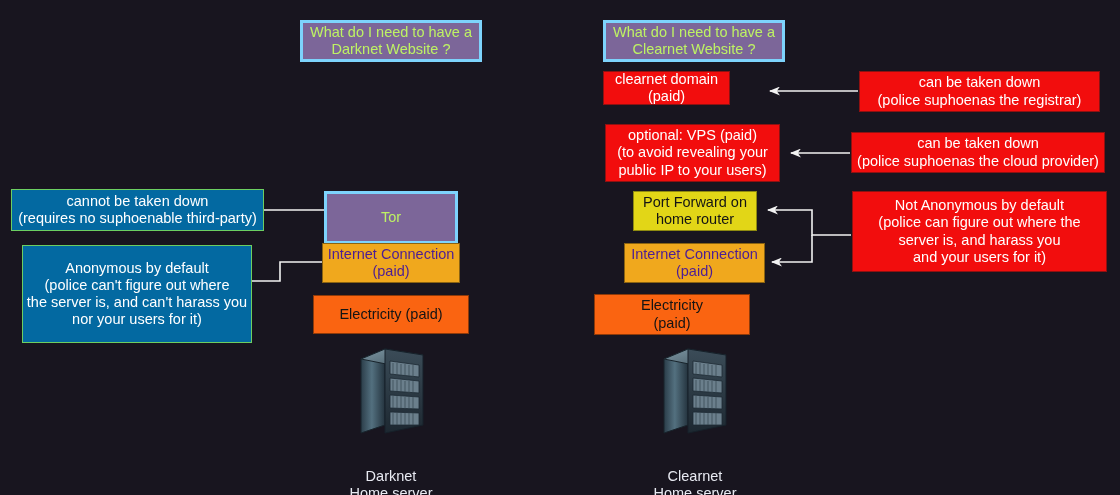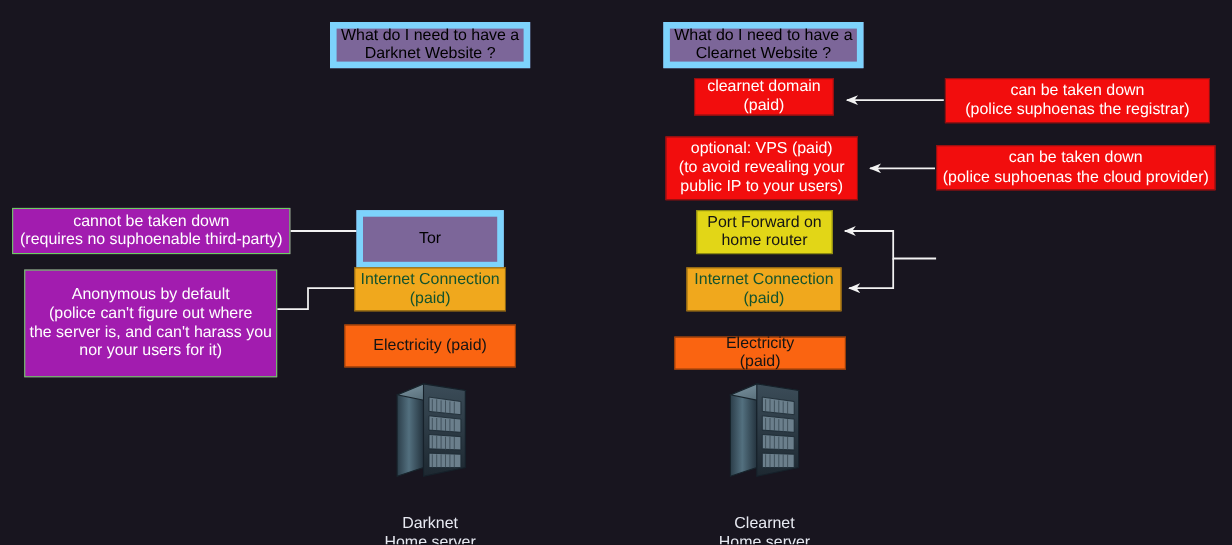--- a/index.html
+++ b/index.html
@@ -22,42 +22,42 @@
     align-items: center;
     justify-content: center;
     text-align: center;
     line-height: 1.18;
     white-space: pre-line;
     font-size: 14.5px;
   }
   
   .t-purple {
     background: #7c6699;
-    border: 6px solid #7dd3fc;
-    color: #000000;
+    border: 3px solid #7dd3fc;
+    color: #bef264;
   }
   .t-red {
     background: #f20d0d;
     border: 1px solid #8e1111;
     color: #ffffff;
   }
   .t-green {
-    background: #a21caf;
+    background: #0369a1;
     border: 1px solid #6ccf62;
     color: #ffffff;
   }
   .t-yellow {
     background: #e2d617;
     border: 1px solid #8e8a10;
     color: #141414;
   }
   .t-amber {
     background: #f0a81d;
     border: 1px solid #8a6312;
-    color: #14532d;
+    color: #4c1d95;
   }
   .t-orange {
     background: #fa6411;
     border: 1px solid #8e3a09;
     color: #141414;
   }
   .caption {
     position: absolute;
     text-align: center;
     color: #e8eaf2;
@@ -194,56 +194,62 @@
   <div class="caption" style="left:311px; top:450px; width:160px;">
     <span>Darknet
 Home server</span>
   </div>
 
   <div class="node t-purple" style="left:603px; top:20px; width:182px; height:42px;">
     <span>What do I need to have a
 Clearnet Website ?</span>
   </div>
 
-  <div class="node t-red" style="left:631px; top:71px; width:127px; height:34px;align-items:center;">
+  <div class="node t-red" style="left:603px; top:71px; width:127px; height:34px;align-items:center;">
     <span>clearnet domain
 (paid)</span>
   </div>
 
   <div class="node t-yellow" style="left:633px; top:191px; width:124px; height:40px;">
     <span>Port Forward on
 home router</span>
   </div>
 
   <div class="node t-red" style="left:605px; top:124px; width:175px; height:58px;">
     <span>optional: VPS (paid)
 (to avoid revealing your
 public IP to your users)</span>
   </div>
 
   <div class="node t-amber" style="left:624px; top:243px; width:141px; height:40px;">
     <span>Internet Connection
 (paid)</span>
   </div>
 
-  <div class="node t-orange" style="left:613px; top:294px; width:156px; height:30px;margin-top:12px;">
+  <div class="node t-orange" style="left:594px; top:294px; width:156px; height:41px;">
     <span>Electricity
 (paid)</span>
   </div>
 
   <div class="node t-red" style="left:859px; top:71px; width:241px; height:41px;">
     <span>can be taken down
 (police suphoenas the registrar)</span>
   </div>
 
   <div class="node t-red" style="left:851px; top:132px; width:254px; height:41px;">
     <span>can be taken down
 (police suphoenas the cloud provider)</span>
   </div>
 
+  <div class="node t-red" style="left:852px; top:191px; width:255px; height:81px;">
+    <span>Not Anonymous by default
+(police can figure out where the
+server is, and harass you
+and your users for it)</span>
+  </div>
 
   <div class="server" style="left:660px; top:341px; width:70px; height:100px;">
     <svg viewBox="0 0 70 100" width="70" height="100">
       <polygon points="4,18 28,8 28,84 4,92" fill="url(#sideGrad)" stroke="#18242c" stroke-width="1"></polygon>
       <polygon points="4,18 28,8 66,14 44,26" fill="url(#topGrad)" stroke="#18242c" stroke-width="1"></polygon>
       <polygon points="28,8 66,14 66,84 28,92" fill="url(#frontGrad)" stroke="#16212a" stroke-width="1"></polygon>
       <g>
         <polygon points="33,20 62,24 62,36 33,33" fill="#6b7f8c" stroke="#1d2a33" stroke-width="0.8"></polygon>
         <polygon points="33,37 62,40 62,52 33,50" fill="#6b7f8c" stroke="#1d2a33" stroke-width="0.8"></polygon>
         <polygon points="33,54 62,56 62,68 33,67" fill="#6b7f8c" stroke="#1d2a33" stroke-width="0.8"></polygon>

